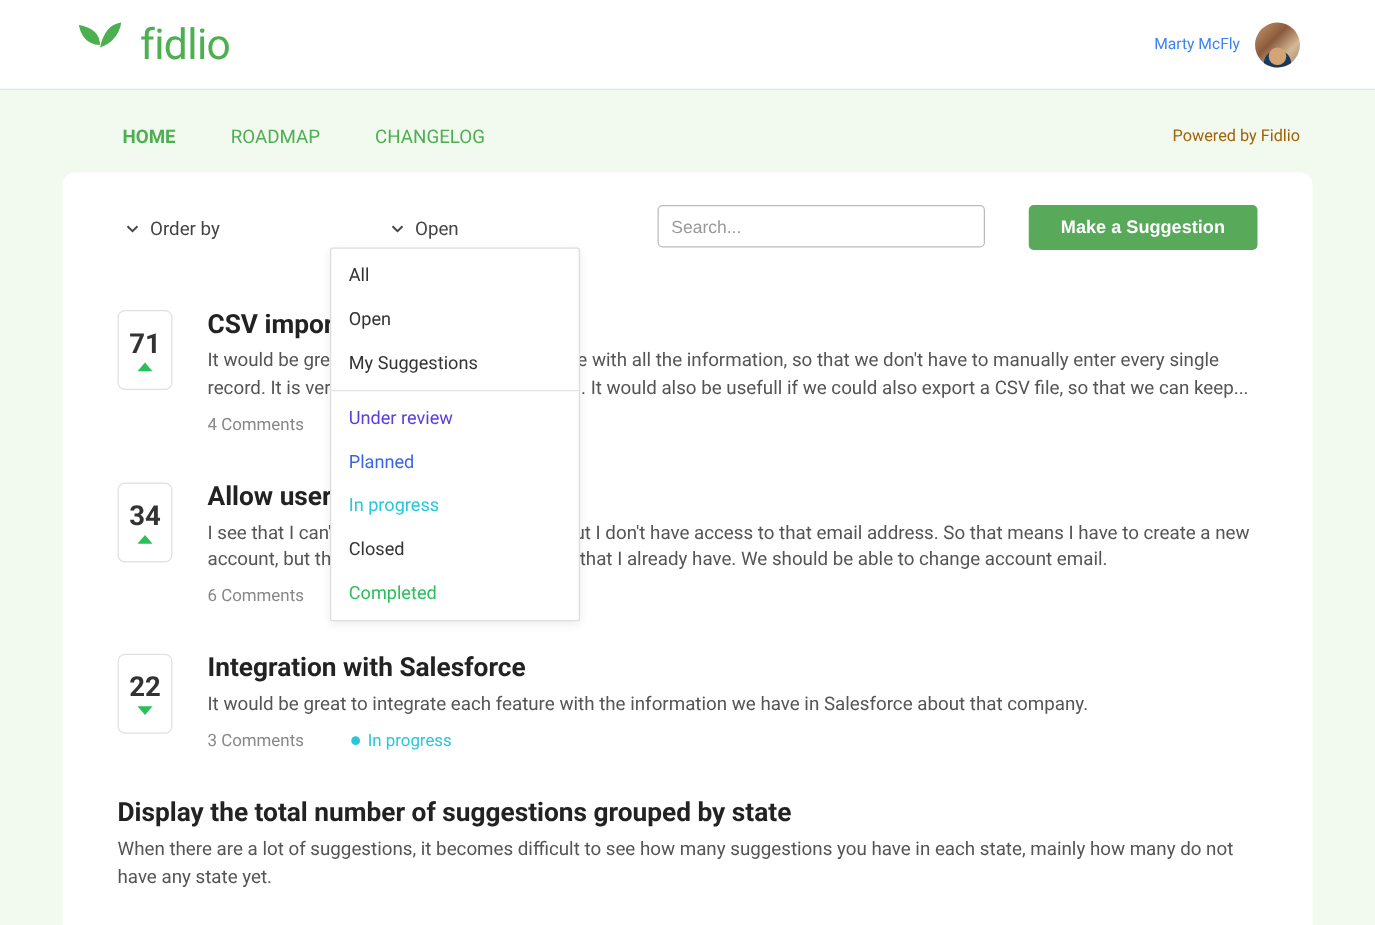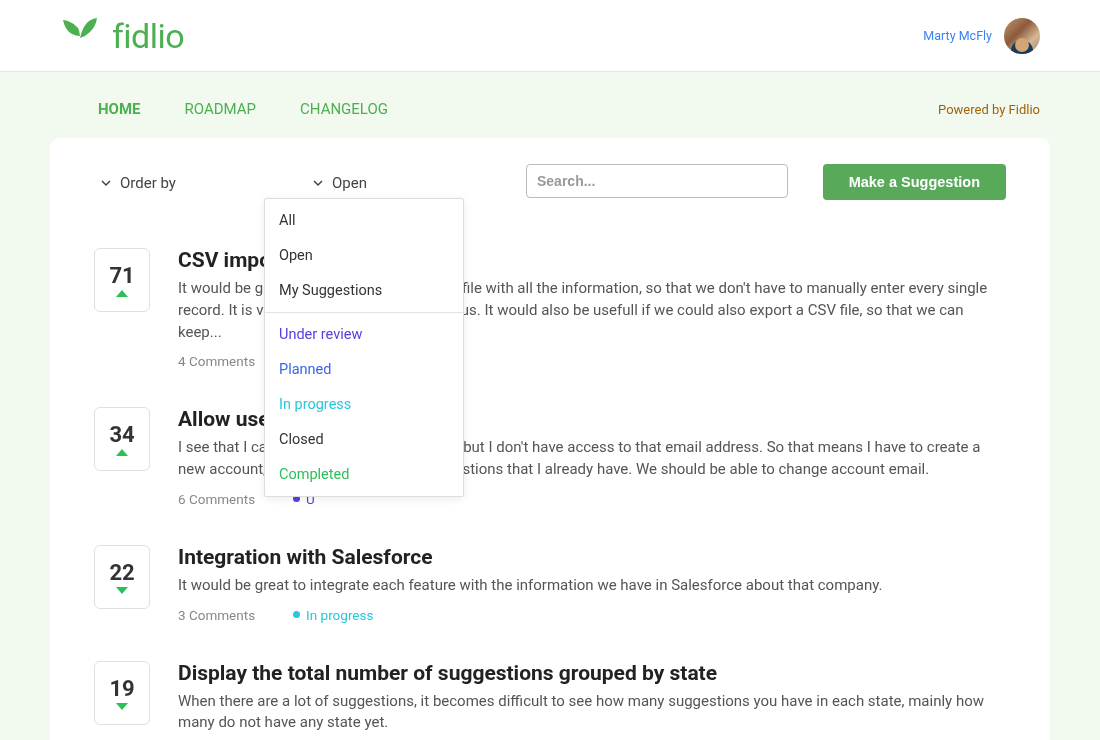--- a/index.html
+++ b/index.html
@@ -133,21 +133,20 @@
       position: absolute;
       left: 432px;
       top: 0;
       width: 262px;
       height: 34px;
       border: 1px solid #bbb;
       border-radius: 4px;
       padding: 0 10px;
       font-size: 14px;
       color: #1d4ed8;
-      font-weight: bold;
     }
     .search::placeholder { color: #999; }
     .cta {
       position: absolute;
       right: 0;
       top: 0;
       height: 36px;
       padding: 0 26px;
       background: #58a95a;
       color: #fff;
@@ -182,21 +181,21 @@
     }
     .c-under-review { color: #5b3de0; }
     .c-planned { color: #3a66e6; }
     .c-in-progress { color: #28c7d9; }
     .c-completed { color: #2bbf5a; }
 
     .list { display: flex; flex-direction: column; gap: 38px; }
 
     .row { display: flex; gap: 28px; }
     .votebox {
-      width: 56px;
+      width: 44px;
       height: 64px;
       border: 1px solid #e0e0e0;
       border-radius: 6px;
       display: flex;
       flex-direction: column;
       align-items: center;
       justify-content: center;
       gap: 2px;
       flex-shrink: 0;
     }
@@ -354,24 +353,20 @@
             <span>3 Comments</span>
             <span class="status c-in-progress">
               <span class="dot in-progress"></span>
               <span>In progress</span>
             </span>
           </div>
         </div>
       </div>
 
       <div class="row">
-        <div class="votebox">
-          <span class="votecount">19</span>
-          <span class="vote-arrow down"></span>
-        </div>
         <div class="content">
           <div class="title">Display the total number of suggestions grouped by state</div>
           <div class="desc">When there are a lot of suggestions, it becomes difficult to see how many suggestions you have in each state, mainly how many do not have any state yet.</div>
 
         </div>
       </div>
 
     </div>
 
   </div>

